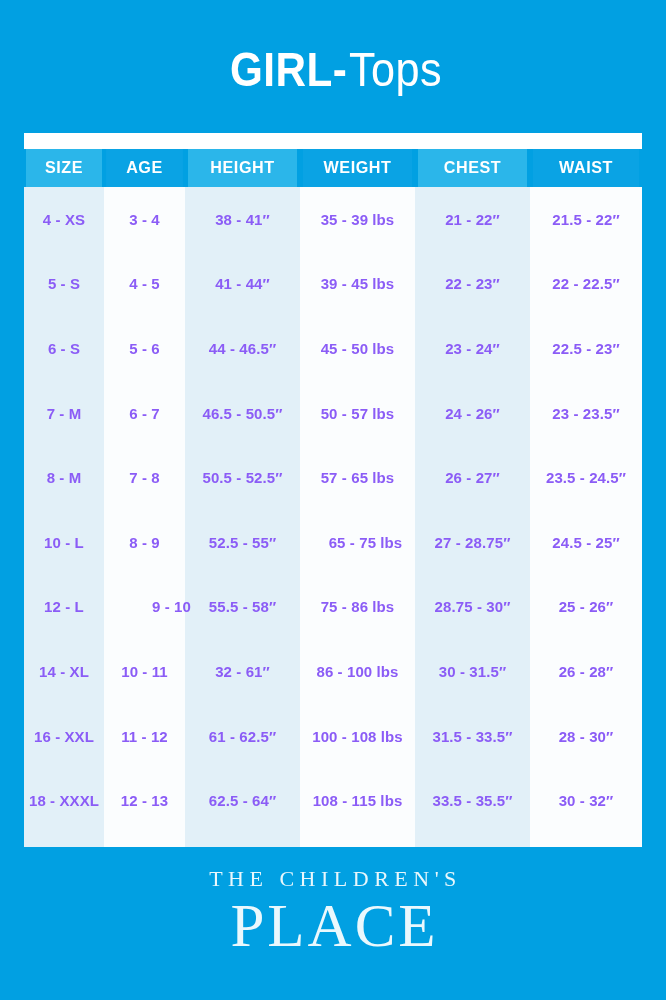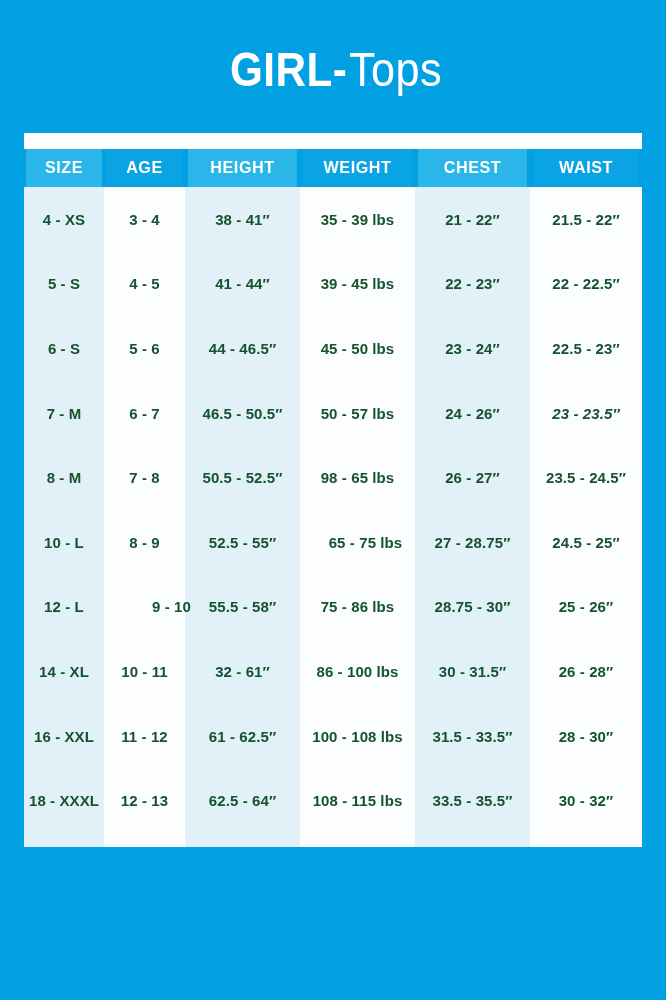--- a/index.html
+++ b/index.html
@@ -81,21 +81,21 @@
     text-align: center;
     vertical-align: middle;
     padding: 0;
     transform: scaleX(0.95);
   }
   table.sizechart td {
     height: 64.6px;
     font-family: "Liberation Sans Narrow", "Liberation Sans", sans-serif;
     font-weight: 600;
     font-size: 15px;
-    color: #14532d;
+    color: #8b5cf6;
     text-align: center;
     vertical-align: middle;
     padding: 0;
     letter-spacing: 0.1px;
     white-space: nowrap;
   }
   
   th.col-odd  { background: #2bb6ea; }
   th.col-even { background: #0aa3e4; }
   td.col-odd  { background: #e2f0f8; }
@@ -191,27 +191,27 @@
             <td class="col-even" style="width: 115px;">45 - 50 lbs</td>
             <td class="col-odd" style="width: 115px;">23 - 24″</td>
             <td class="col-even" style="width: 112px;">22.5 - 23″</td>
           </tr>
           <tr>
             <td class="col-odd" style="width: 80px;">7 - M</td>
             <td class="col-even" style="width: 81px;">6 - 7</td>
             <td class="col-odd" style="width: 115px;">46.5 - 50.5″</td>
             <td class="col-even" style="width: 115px;">50 - 57 lbs</td>
             <td class="col-odd" style="width: 115px;">24 - 26″</td>
-            <td class="col-even" style="width: 112px; font-style: italic;">23 - 23.5″</td>
+            <td class="col-even" style="width: 112px;">23 - 23.5″</td>
           </tr>
           <tr>
             <td class="col-odd" style="width: 80px;">8 - M</td>
             <td class="col-even" style="width: 81px;">7 - 8</td>
             <td class="col-odd" style="width: 115px;">50.5 - 52.5″</td>
-            <td class="col-even" style="width: 115px;">98 - 65 lbs</td>
+            <td class="col-even" style="width: 115px;">57 - 65 lbs</td>
             <td class="col-odd" style="width: 115px;">26 - 27″</td>
             <td class="col-even" style="width: 112px;">23.5 - 24.5″</td>
           </tr>
           <tr>
             <td class="col-odd" style="width: 80px;">10 - L</td>
             <td class="col-even" style="width: 81px;">8 - 9</td>
             <td class="col-odd" style="width: 115px;">52.5 - 55″</td>
             <td class="col-even" style="width: 115px; padding-left: 16px;">65 - 75 lbs</td>
             <td class="col-odd" style="width: 115px;">27 - 28.75″</td>
             <td class="col-even" style="width: 112px;">24.5 - 25″</td>
@@ -253,14 +253,18 @@
     <div class="bottom-pad" id="bottom-pad">
         <div class="bp bp-odd" style="width: 80px;"></div>
         <div class="bp bp-even" style="width: 81px;"></div>
         <div class="bp bp-odd" style="width: 115px;"></div>
         <div class="bp bp-even" style="width: 115px;"></div>
         <div class="bp bp-odd" style="width: 115px;"></div>
         <div class="bp bp-even" style="width: 112px;"></div>
       </div>
   </div>
 
+  <div class="logo-block">
+    <span class="logo-top">THE CHILDREN'S</span>
+    <span class="logo-main">PLACE</span>
+  </div>
 
 </div>
 
 </body></html>

